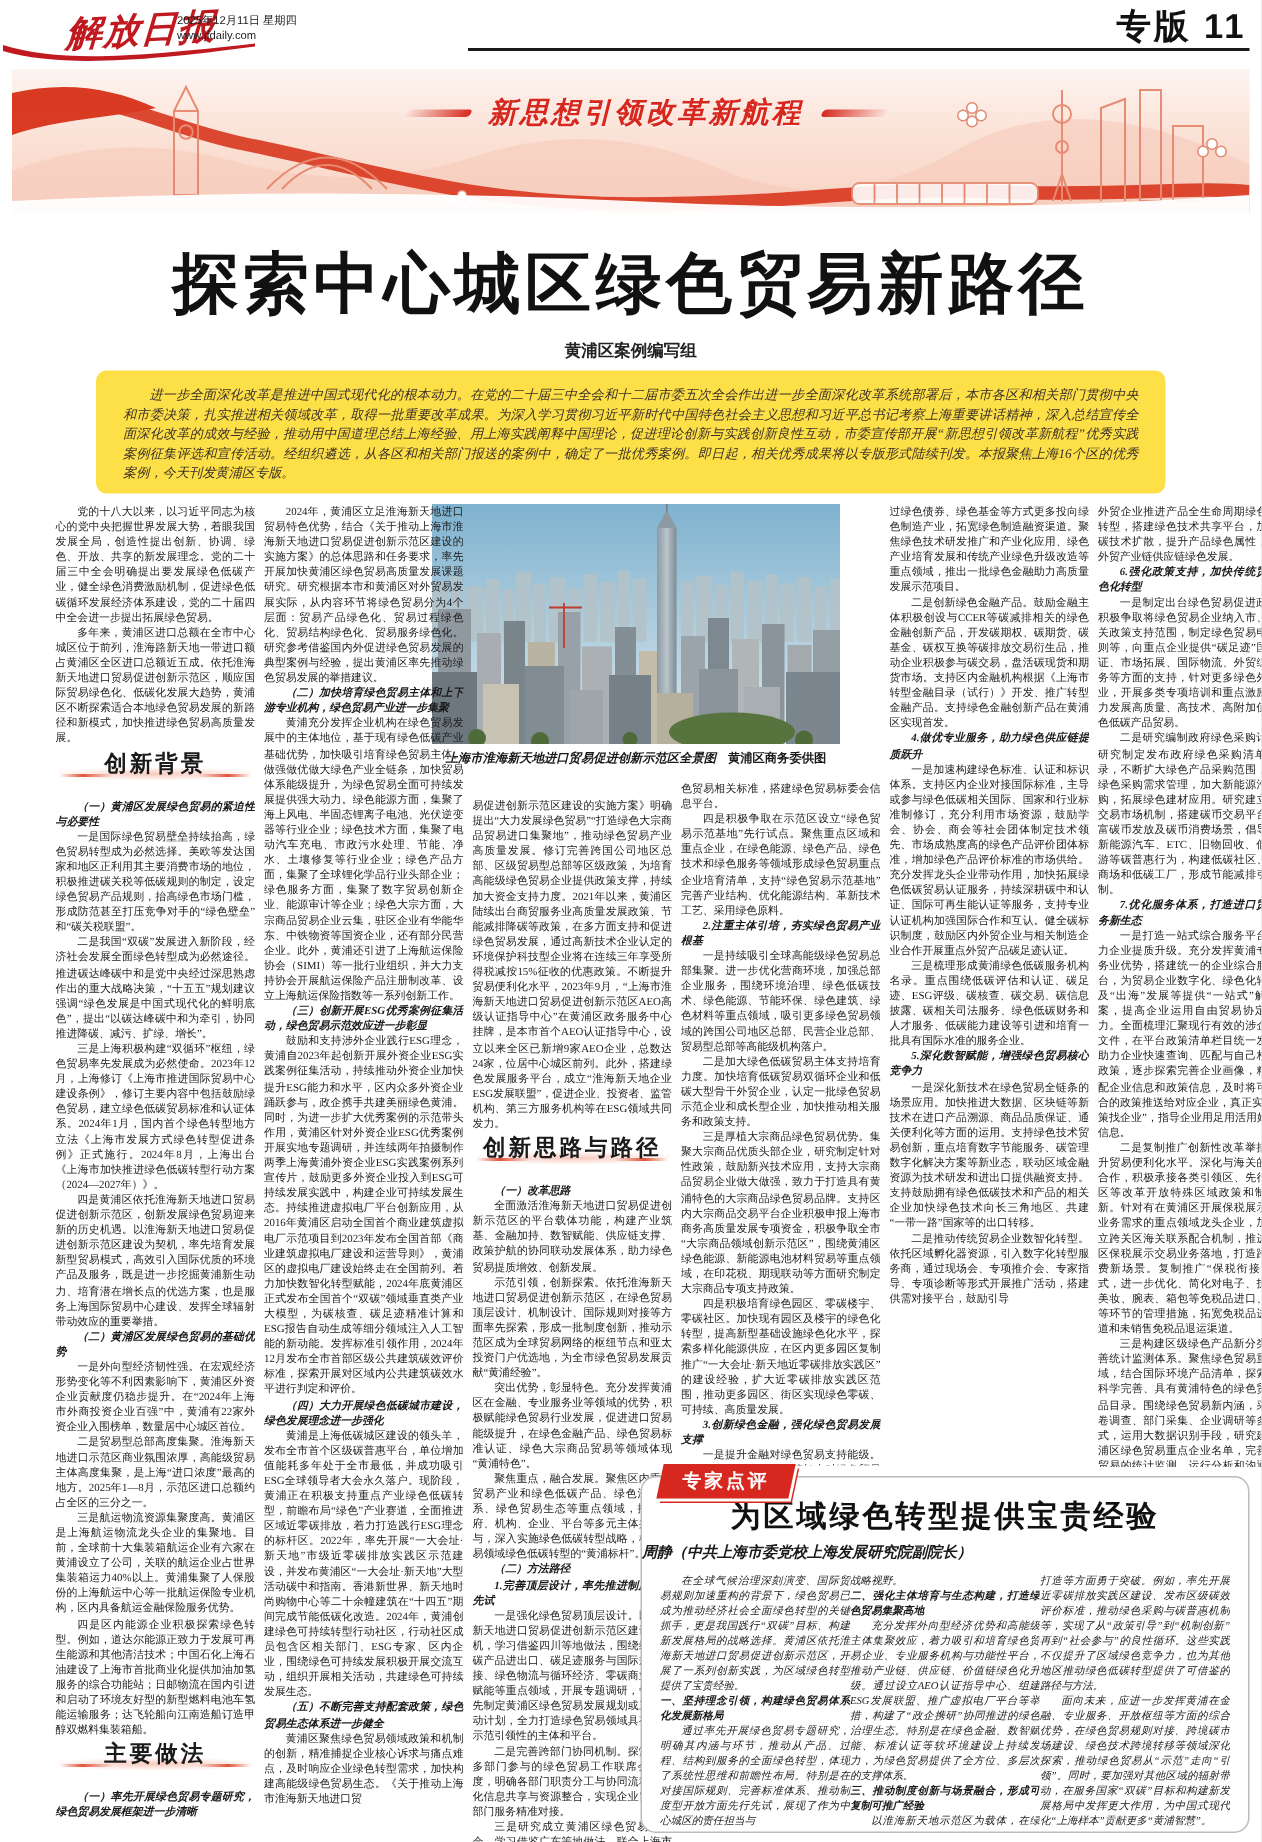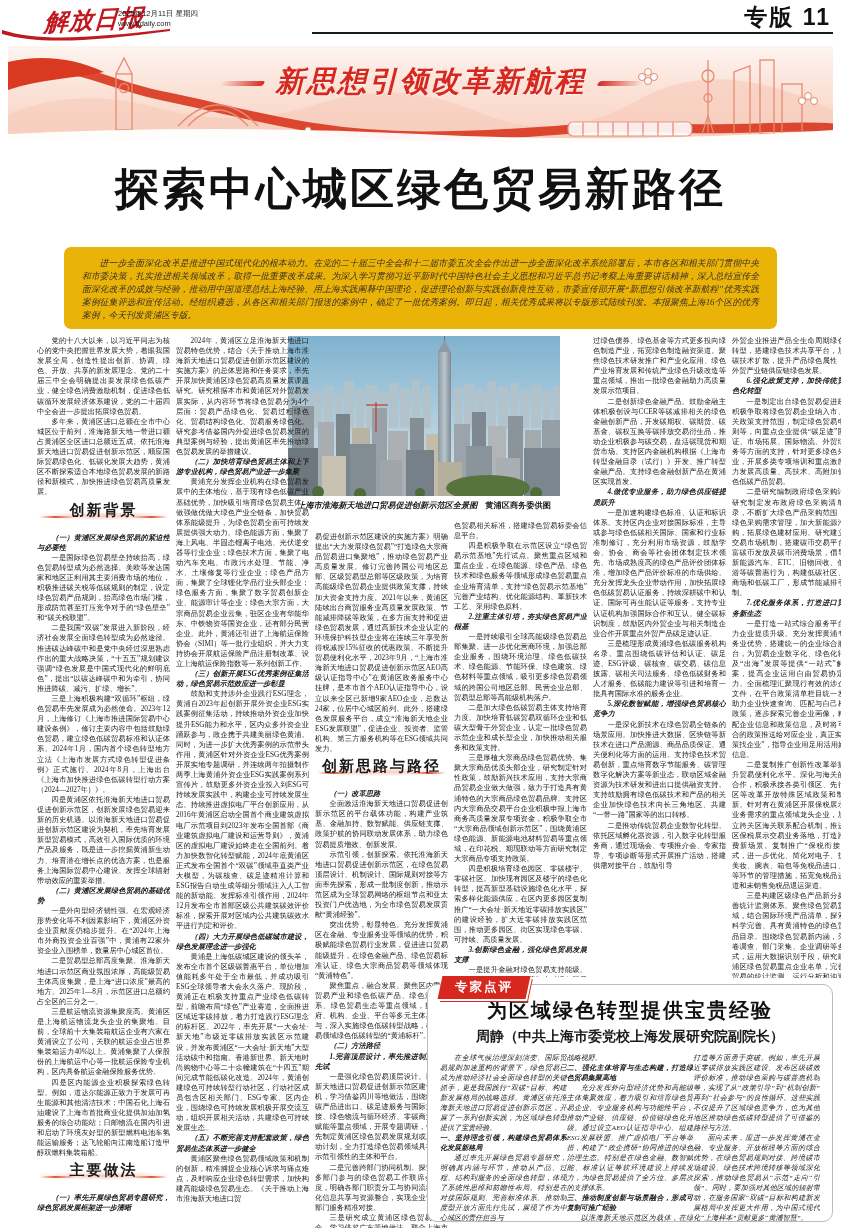--- a/index.html
+++ b/index.html
@@ -14,34 +14,34 @@
   .date-block{position:absolute;left:118px;top:9px;font-family:"Liberation Sans",sans-serif;
       font-size:7.5px;line-height:10px;color:#222;}
   .edition{position:absolute;right:10px;top:2px;font-family:"Liberation Sans",sans-serif;
       font-weight:bold;font-size:23px;color:#111;letter-spacing:2px;}
   .masthead-rule{position:absolute;left:312px;right:8px;top:32px;height:1.5px;background:#1a1a1a;}
   
   .banner{position:absolute;left:8px;top:46px;width:825px;height:96px;overflow:hidden;
       background:linear-gradient(180deg,#fdf4f0 0%,#fbe2d7 45%,#f8d3c3 100%);}
   .banner svg{position:absolute;left:0;top:0;}
   .banner-slogan{position:absolute;left:0;right:0;top:16px;text-align:center;
-      font-family:"Liberation Sans",sans-serif;font-weight:900;font-style:italic;font-size:29px;
+      font-family:"Liberation Sans",sans-serif;font-weight:900;font-style:italic;font-size:19px;
       color:#d6281e;letter-spacing:2px;text-shadow:0 1px 0 rgba(255,255,255,.8);padding-left:20px;}
   .banner-slogan::before,.banner-slogan::after{content:"";display:inline-block;width:44px;height:5px;
       background:linear-gradient(90deg,rgba(214,40,30,0),#d6281e);border-radius:3px;margin:0 12px;
       vertical-align:middle;transform:skewX(-30deg);}
   .banner-slogan::after{background:linear-gradient(90deg,#d6281e,rgba(214,40,30,0));}
   
   .headline{position:absolute;left:0;right:0;top:160px;text-align:center;margin:0;
       font-family:"Liberation Sans","DejaVu Sans",sans-serif;font-weight:900;font-size:44px;
       color:#111;letter-spacing:3px;}
   .byline{position:absolute;left:0;right:0;top:226px;text-align:center;
       font-family:"Liberation Sans",sans-serif;font-size:11px;font-weight:bold;color:#222;}
   
-  .intro-box{position:absolute;left:64px;top:247px;width:713px;height:82px;background:#eab308;
+  .intro-box{position:absolute;left:64px;top:247px;width:713px;height:82px;background:#fde047;
       border-radius:7px;padding:10px 18px;box-sizing:border-box;}
   .intro-box p{margin:0;text-indent:2em;font-size:8.8px;line-height:13px;text-align:justify;
       font-style:italic;color:#3b2f29;}
   
   .photo{position:absolute;left:288px;top:336px;width:272px;height:160px;overflow:hidden;}
   .photo-caption{position:absolute;left:288px;top:500px;width:272px;text-align:center;font-size:8.2px;}
   .photo-caption .cap{font-style:italic;font-weight:bold;}
   .photo-caption .credit{font-family:"Liberation Sans",sans-serif;font-weight:bold;margin-left:8px;}
   
   .col{position:absolute;overflow:hidden;font-size:7.25px;line-height:10.1px;text-align:justify;margin-left:27px;}
@@ -64,21 +64,21 @@
       font-weight:bold;font-size:15px;letter-spacing:2px;padding:0 6px;}
   
   .expert-box{position:absolute;left:427px;top:984px;width:406px;height:238px;box-sizing:border-box;
       background:#fff;border:1.5px solid #bcbcbc;border-radius:10px;}
   .expert-tag{position:absolute;top:-9px;left:12px;background:#d6281e;color:#fff;
       font-family:"Liberation Sans",sans-serif;font-weight:bold;font-size:12.5px;
       padding:3px 15px;transform:skewX(-12deg);box-shadow:2px 2px 0 #fff,3px 3px 0 #d6281e;}
   .expert-tag span{display:inline-block;transform:skewX(12deg);letter-spacing:2px;}
   .expert-title{text-align:center;font-family:"Liberation Sans",sans-serif;font-weight:900;
       font-size:20px;letter-spacing:2px;margin-top:12px;color:#111;}
-  .expert-author{text-align:center;font-weight:bold;font-size:14px;margin-top:4px;}
+  .expert-author{font-weight:bold;font-size:10px;margin-top:4px;font-style:italic;}
   .expert-cols{display:flex;padding:7px 12px 0 12px;}
   .ecol{flex:1;overflow:hidden;height:168px;font-size:7.05px;line-height:10px;text-align:justify;
       font-style:italic;}
   .ecol .sub-head{text-indent:0;}
 </style>
 </head>
 <body>
 
 <div class="page">
 
@@ -145,20 +145,21 @@
           <circle cx="806" cy="55" r="3.5"></circle>
           <circle cx="794" cy="55" r="3.5"></circle>
       </g>
 
       <path d="M0,88 Q206,78 412,88 T825,84 L825,96 L0,96 Z" fill="#ffffff" opacity="0.95"></path>
     </svg>
     <div class="banner-slogan">新思想引领改革新航程</div>
   </div>
 
   <h1 class="headline">探索中心城区绿色贸易新路径</h1>
+  <div class="byline">黄浦区案例编写组</div>
 
   <div class="intro-box">
     <p>进一步全面深化改革是推进中国式现代化的根本动力。在党的二十届三中全会和十二届市委五次全会作出进一步全面深化改革系统部署后，本市各区和相关部门贯彻中央和市委决策，扎实推进相关领域改革，取得一批重要改革成果。为深入学习贯彻习近平新时代中国特色社会主义思想和习近平总书记考察上海重要讲话精神，深入总结宣传全面深化改革的成效与经验，推动用中国道理总结上海经验、用上海实践阐释中国理论，促进理论创新与实践创新良性互动，市委宣传部开展“新思想引领改革新航程”优秀实践案例征集评选和宣传活动。经组织遴选，从各区和相关部门报送的案例中，确定了一批优秀案例。即日起，相关优秀成果将以专版形式陆续刊发。本报聚焦上海16个区的优秀案例，今天刊发黄浦区专版。</p>
   </div>
 
   <div class="photo">
     <svg width="272" height="160" viewBox="0 0 272 160">
       <defs>
         <linearGradient id="sky" x1="0" y1="0" x2="0" y2="1">
           <stop offset="0" stop-color="#7fb2cf"></stop>

